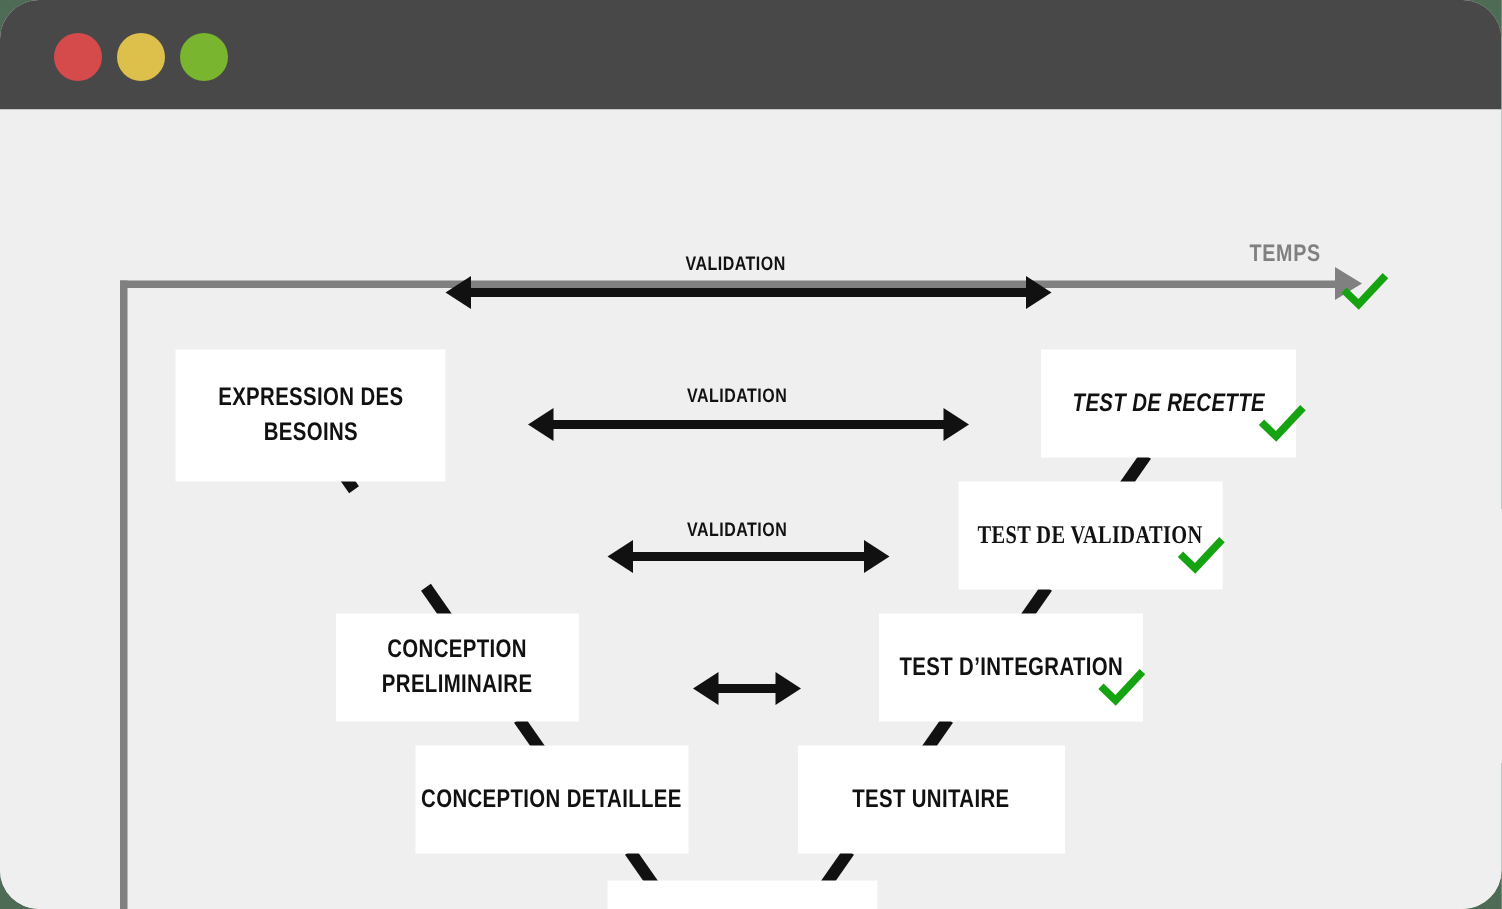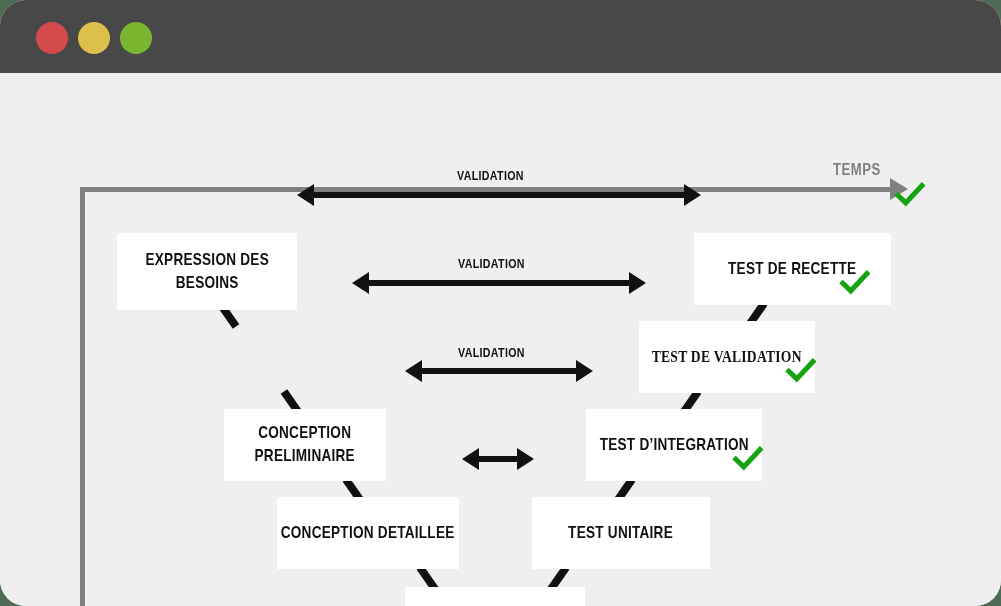--- a/index.html
+++ b/index.html
@@ -100,28 +100,28 @@
     padding: 4px 6px;
   }
   .box span {
     display: block;
     transform: scaleX(0.80);
     transform-origin: center center;
     white-space: pre;
   }
 
   
-  #box-eb  { left: 117px; top: 160px; width: 180px; height: 77px; }
+  #box-eb  { left: 117px; top: 160px; width: 180px; height: 88px; }
   #box-sf  { left: 170px; top: 248px; width: 182px; height: 72px; }
   #box-cp  { left: 224px; top: 336px; width: 162px; height: 72px; }
   #box-cd  { left: 277px; top: 424px; width: 182px; height: 72px; }
   
   #box-re  { left: 405px; top: 514px; width: 180px; height: 68px; }
   
-  #box-tr  { left: 694px; top: 160px; width: 197px; height: 72px; }
+  #box-tr  { left: 694px; top: 160px; width: 170px; height: 72px; font-style: italic; }
   #box-tv  { left: 639px; top: 248px; width: 176px; height: 72px; font-family: Liberation Serif, serif; }
   #box-ti  { left: 586px; top: 336px; width: 176px; height: 72px; }
   #box-tu  { left: 532px; top: 424px; width: 178px; height: 72px; }
 
   
   .diag {
     position: absolute;
     width: 8px;
     background: #111111;
     transform-origin: center center;

